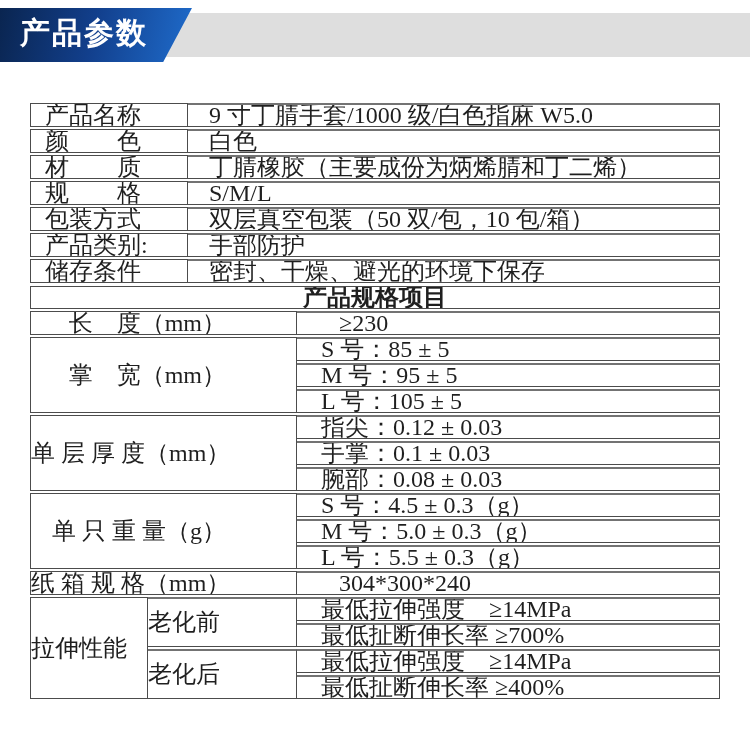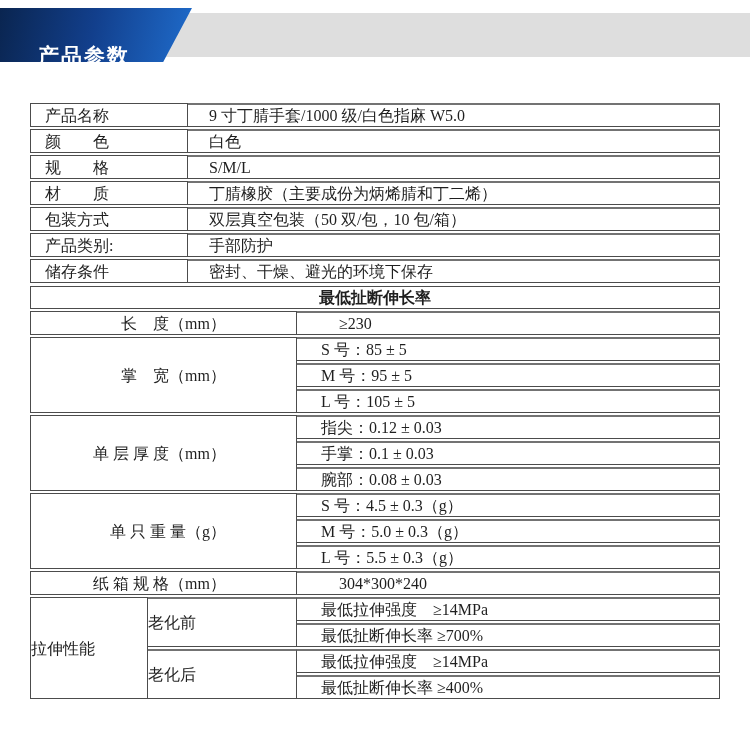--- a/index.html
+++ b/index.html
@@ -12,32 +12,32 @@
   .banner{position:relative;height:70px;width:750px;}
   .gray-band{position:absolute;top:13px;left:0;width:750px;height:44px;background:#dedede;}
   .blue-ribbon{
     position:absolute;top:8px;left:0;width:192px;height:54px;
     background:linear-gradient(102deg,#0a2550 0%,#123f8c 48%,#1f6ccc 100%);
     clip-path:polygon(0 0,100% 0,85% 100%,0 100%);
   }
   .banner-title{
     position:absolute;top:8px;left:0;width:168px;height:54px;
     line-height:54px;text-align:center;
-    font-family:Liberation Sans, sans-serif;
-    font-weight:bold;font-size:21px;color:#ffffff;letter-spacing:2px;margin-top:21px;
+    font-family:Liberation Mono, monospace;
+    font-weight:bold;font-size:30px;color:#ffffff;letter-spacing:2px;
   }
   
   .content{margin-left:30px;width:690px;}
   table{
     table-layout:fixed;width:690px;
     border-collapse:separate;border-spacing:0 2px;
   }
   td{
     box-sizing:border-box;height:21px;line-height:21px;
-    font-size:16px;padding:0;overflow:hidden;white-space:nowrap;
+    font-size:24px;padding:0;overflow:hidden;white-space:nowrap;
     vertical-align:middle;
     margin-left:28px;
   }
   .t1{margin-top:31px;}
   .t2{margin-top:-1px;}
   
   .b-all{border:1px solid #4c4c4c;}
   .b-tbr{border-top:2px solid #737373;border-bottom:1px solid #4c4c4c;border-right:1px solid #4c4c4c;}
   .lbl1{padding-left:14px;}
   .val1{padding-left:21px;}
@@ -67,26 +67,26 @@
     <tbody>
         <tr>
       <td class="b-all lbl1">产品名称</td>
       <td class="b-tbr val1">9 寸丁腈手套/1000 级/白色指麻 W5.0</td>
     </tr>
     <tr>
       <td class="b-all lbl1">颜　　色</td>
       <td class="b-tbr val1">白色</td>
     </tr>
     <tr>
+      <td class="b-all lbl1">材　　质</td>
+      <td class="b-tbr val1">丁腈橡胶（主要成份为炳烯腈和丁二烯）</td>
+    </tr>
+    <tr>
       <td class="b-all lbl1">规　　格</td>
       <td class="b-tbr val1">S/M/L</td>
-    </tr>
-    <tr>
-      <td class="b-all lbl1">材　　质</td>
-      <td class="b-tbr val1">丁腈橡胶（主要成份为炳烯腈和丁二烯）</td>
     </tr>
     <tr>
       <td class="b-all lbl1">包装方式</td>
       <td class="b-tbr val1">双层真空包装（50 双/包，10 包/箱）</td>
     </tr>
     <tr>
       <td class="b-all lbl1">产品类别:</td>
       <td class="b-tbr val1">手部防护</td>
     </tr>
     <tr>
@@ -97,21 +97,21 @@
     </table>
 
   <table class="t2">
     <colgroup>
         <col style="width:118px">
         <col style="width:149px">
         <col style="width:423px">
       </colgroup>
     <tbody>
         <tr>
-      <td colspan="3" class="b-all sec-title">最低扯断伸长率</td>
+      <td colspan="3" class="b-all sec-title">产品规格项目</td>
     </tr>
     <tr>
       <td colspan="2" class="b-all spec-lbl">长　度（mm）</td>
       <td class="b-tbr spec-val-c">≥230</td>
     </tr>
     <tr>
       <td colspan="2" rowspan="3" class="b-all spec-lbl">掌　宽（mm）</td>
       <td class="b-tbr spec-val">S 号：85 ± 5</td>
     </tr>
     <tr>

